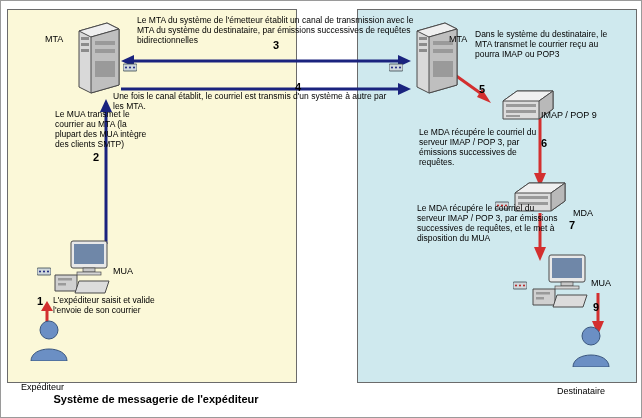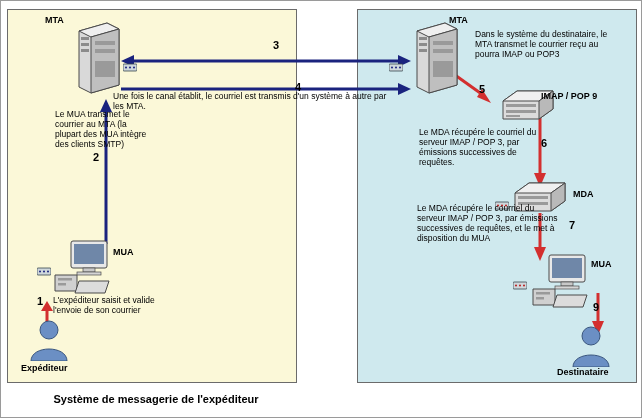--- a/index.html
+++ b/index.html
@@ -7,21 +7,21 @@
   #stage{position:relative;width:642px;height:418px;background:#ffffff;overflow:hidden;
          border:1px solid #9a9a9a;box-sizing:border-box;}
   .panel{position:absolute;border:1px solid #6b6b6b;}
   #panel-sender{left:6px;top:8px;width:288px;height:372px;background:#fbf8d8;}
   #panel-receiver{left:356px;top:8px;width:278px;height:372px;background:#cfe9ee;}
   .caption{position:absolute;font-size:11px;color:#000;font-weight:bold;text-align:center;}
   #cap-sender{left:10px;top:392px;width:290px;}
   #cap-receiver{left:350px;top:392px;width:290px;}
   .lbl{position:absolute;font-size:8.5px;color:#000;line-height:1.18;}
   .num{position:absolute;font-size:11px;font-weight:bold;color:#000;}
-  .devlabel{position:absolute;font-size:9px;font-weight:bold;color:#000;}
+  .devlabel{position:absolute;font-size:9px;font-weight:normal;color:#000;margin-top:19px;}
   .arrow{position:absolute;}
   .arrow svg{display:block;overflow:visible;}
   .dev{position:absolute;}
   .dev svg{display:block;}
   .lanicon{position:absolute;width:14px;height:12px;}
 </style>
 </head>
 <body>
 
 <div id="stage">
@@ -227,20 +227,21 @@
   <div class="num" style="left:92px;top:150px;">2</div>
   <div class="num" style="left:272px;top:38px;">3</div>
   <div class="num" style="left:294px;top:80px;">4</div>
   <div class="num" style="left:478px;top:82px;">5</div>
   <div class="num" style="left:540px;top:136px;">6</div>
   <div class="num" style="left:568px;top:218px;">7</div>
   <div class="num" style="left:592px;top:300px;">9</div>
 
   <div class="lbl" style="left:52px;top:294px;width:118px;">L'expéditeur saisit et valide l'envoie de son courrier</div>
   <div class="lbl" style="left:10px;top:108px;width:96px;margin-left:44px;">Le MUA transmet le courrier au MTA (la plupart des MUA intègre des clients SMTP)</div>
+  <div class="lbl" style="left:136px;top:14px;width:292px;">Le MTA du système de l'émetteur établit un canal de transmission avec le MTA du système du destinataire, par émissions successives de requêtes bidirectionnelles</div>
   <div class="lbl" style="left:112px;top:90px;width:286px;">Une fois le canal établit, le courriel est transmis d'un système à autre par les MTA.</div>
   <div class="lbl" style="left:474px;top:28px;width:142px;">Dans le système du destinataire, le MTA transmet le courrier reçu au pourra IMAP ou POP3</div>
   <div class="lbl" style="left:418px;top:126px;width:118px;">Le MDA récupére le courriel du serveur IMAP / POP 3, par émissions successives de requêtes.</div>
   <div class="lbl" style="left:416px;top:202px;width:146px;">Le MDA récupére le courriel du serveur IMAP / POP 3, par émissions successives de requêtes, et le met à disposition du MUA</div>
 
   <div class="caption" id="cap-sender">Système de messagerie de l'expéditeur</div>
 
 </div>
 
 </body></html>

